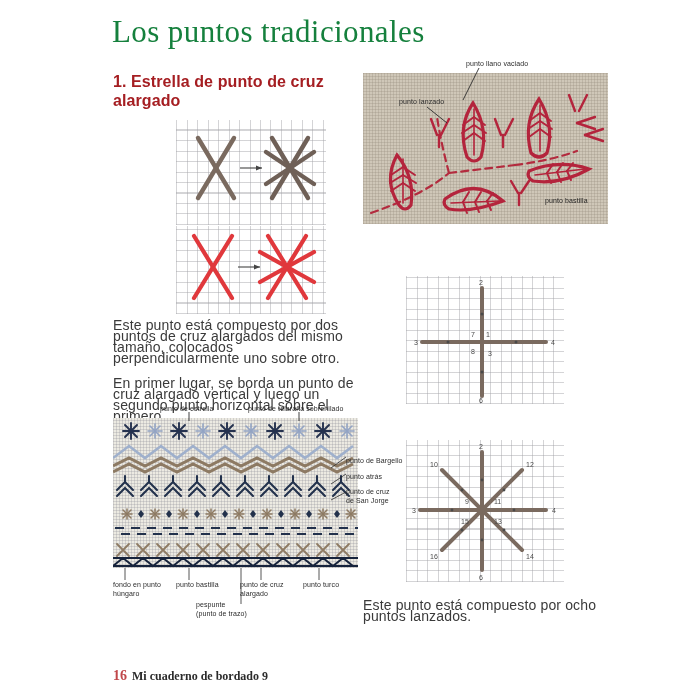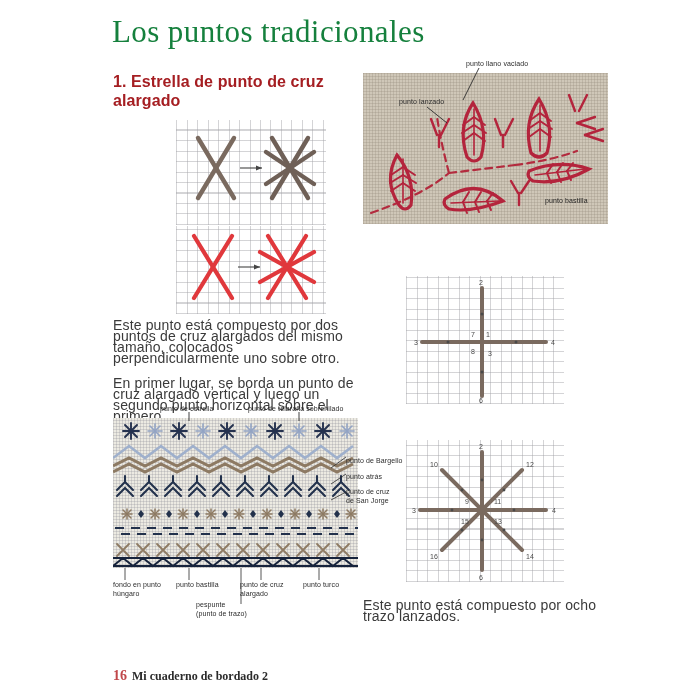--- a/index.html
+++ b/index.html
@@ -300,21 +300,21 @@
       <text class="num" x="120" y="27">12</text>
       <text class="num" x="24" y="119">16</text>
       <text class="num" x="120" y="119">14</text>
       <text class="num" x="59" y="64">9</text>
       <text class="num" x="88" y="64">11</text>
       <text class="num" x="55" y="84">15</text>
       <text class="num" x="88" y="84">13</text>
     </svg>
   </div>
 
-  <div class="body-text" id="p3">Este punto está compuesto por ocho trazo lanzados.</div>
+  <div class="body-text" id="p3">Este punto está compuesto por ocho puntos lanzados.</div>
 
   <div class="photo-sampler">
     <svg width="245" height="150" viewBox="0 0 245 150">
 
       <g>
         <g stroke="#25324f" stroke-width="1.9" stroke-linecap="round" fill="none">
           <g transform="translate(18,13)">
               <line x1="-8" y1="0" x2="8" y2="0"></line>
               <line x1="0" y1="-8" x2="0" y2="8"></line>
               <line x1="-6" y1="-6" x2="6" y2="6"></line>
@@ -550,16 +550,16 @@
   <div class="cap" style="left:113px;top:580px;">fondo en punto
 húngaro</div>
   <div class="cap" style="left:176px;top:580px;">punto bastilla</div>
   <div class="cap" style="left:196px;top:600px;">pespunte
 (punto de trazo)</div>
   <div class="cap" style="left:240px;top:580px;">punto de cruz
 alargado</div>
   <div class="cap" style="left:303px;top:580px;">punto turco</div>
 
   <div class="footer">
-    <span class="pg">16</span><span>Mi cuaderno de bordado 2</span>
+    <span class="pg">16</span><span>Mi cuaderno de bordado 9</span>
   </div>
 
 </div>
 
 </body></html>

